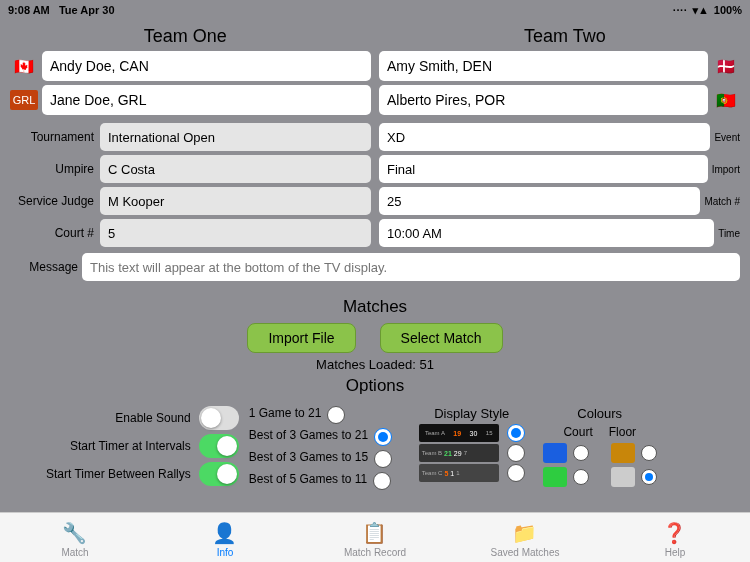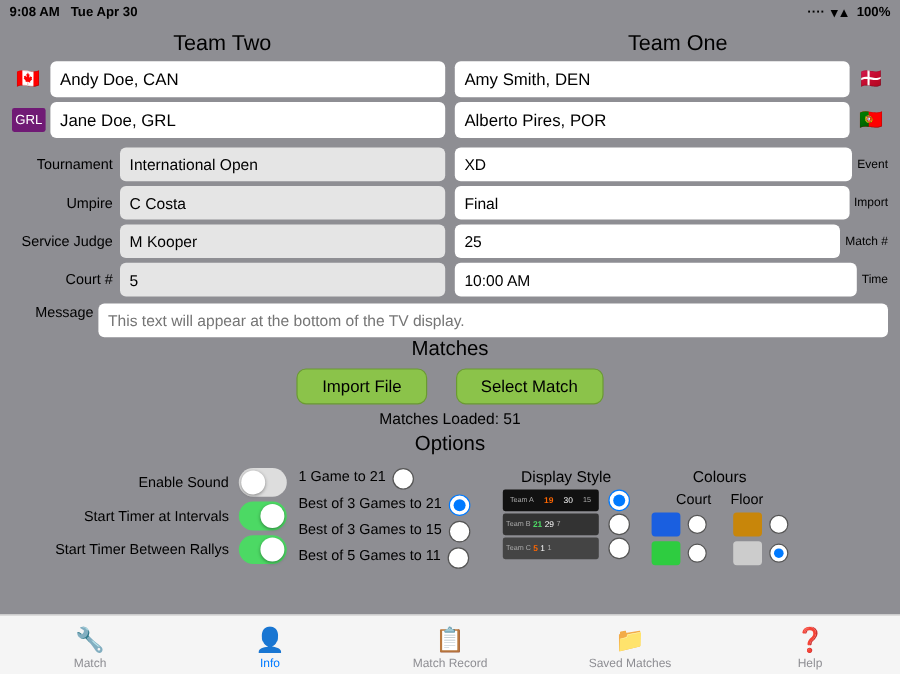--- a/index.html
+++ b/index.html
@@ -131,22 +131,22 @@
       border-radius: 5px;
       padding: 0 8px;
       font-size: 13px;
       color: #000;
       flex: 1;
     }
 
     
     .message-row {
       display: flex;
-      align-items: flex-start;
-      margin-bottom: 0;
+      align-items: center;
+      margin-bottom: 16px;
       gap: 4px;
     }
     .message-label {
       text-align: right;
       width: 68px;
       font-size: 12px;
       flex-shrink: 0;
     }
     .message-input {
       flex: 1;
@@ -404,32 +404,32 @@
   <div class="status-bar-right">
     <span>····</span>
     <span>▾▲</span>
     <span>100%</span>
   </div>
 </div>
 
 <div class="main-area">
 
   <div class="teams-header">
+    <div class="team-header">Team One</div>
     <div class="team-header">Team Two</div>
-    <div class="team-header">Team One</div>
   </div>
 
   <div class="players-section">
     <div class="team-players">
       <div class="player-row">
         <div class="flag">🇨🇦</div>
         <input class="player-input" type="text" value="Andy Doe, CAN" style="">
       </div>
       <div class="player-row">
-        <div class="flag" style="font-size:11px; background:#701a75; color:white; border-radius:2px; width:28px; height:20px; display:flex; align-items:center; justify-content:center;">GRL</div>
+        <div class="flag" style="font-size:11px; background:#c2410c; color:white; border-radius:2px; width:28px; height:20px; display:flex; align-items:center; justify-content:center;">GRL</div>
         <input class="player-input" type="text" value="Jane Doe, GRL" style="">
       </div>
     </div>
     <div class="team-players">
       <div class="player-row">
         <input class="player-input" type="text" value="Amy Smith, DEN" style="">
         <div class="flag">🇩🇰</div>
       </div>
       <div class="player-row">
         <input class="player-input" type="text" value="Alberto Pires, POR" style="">

